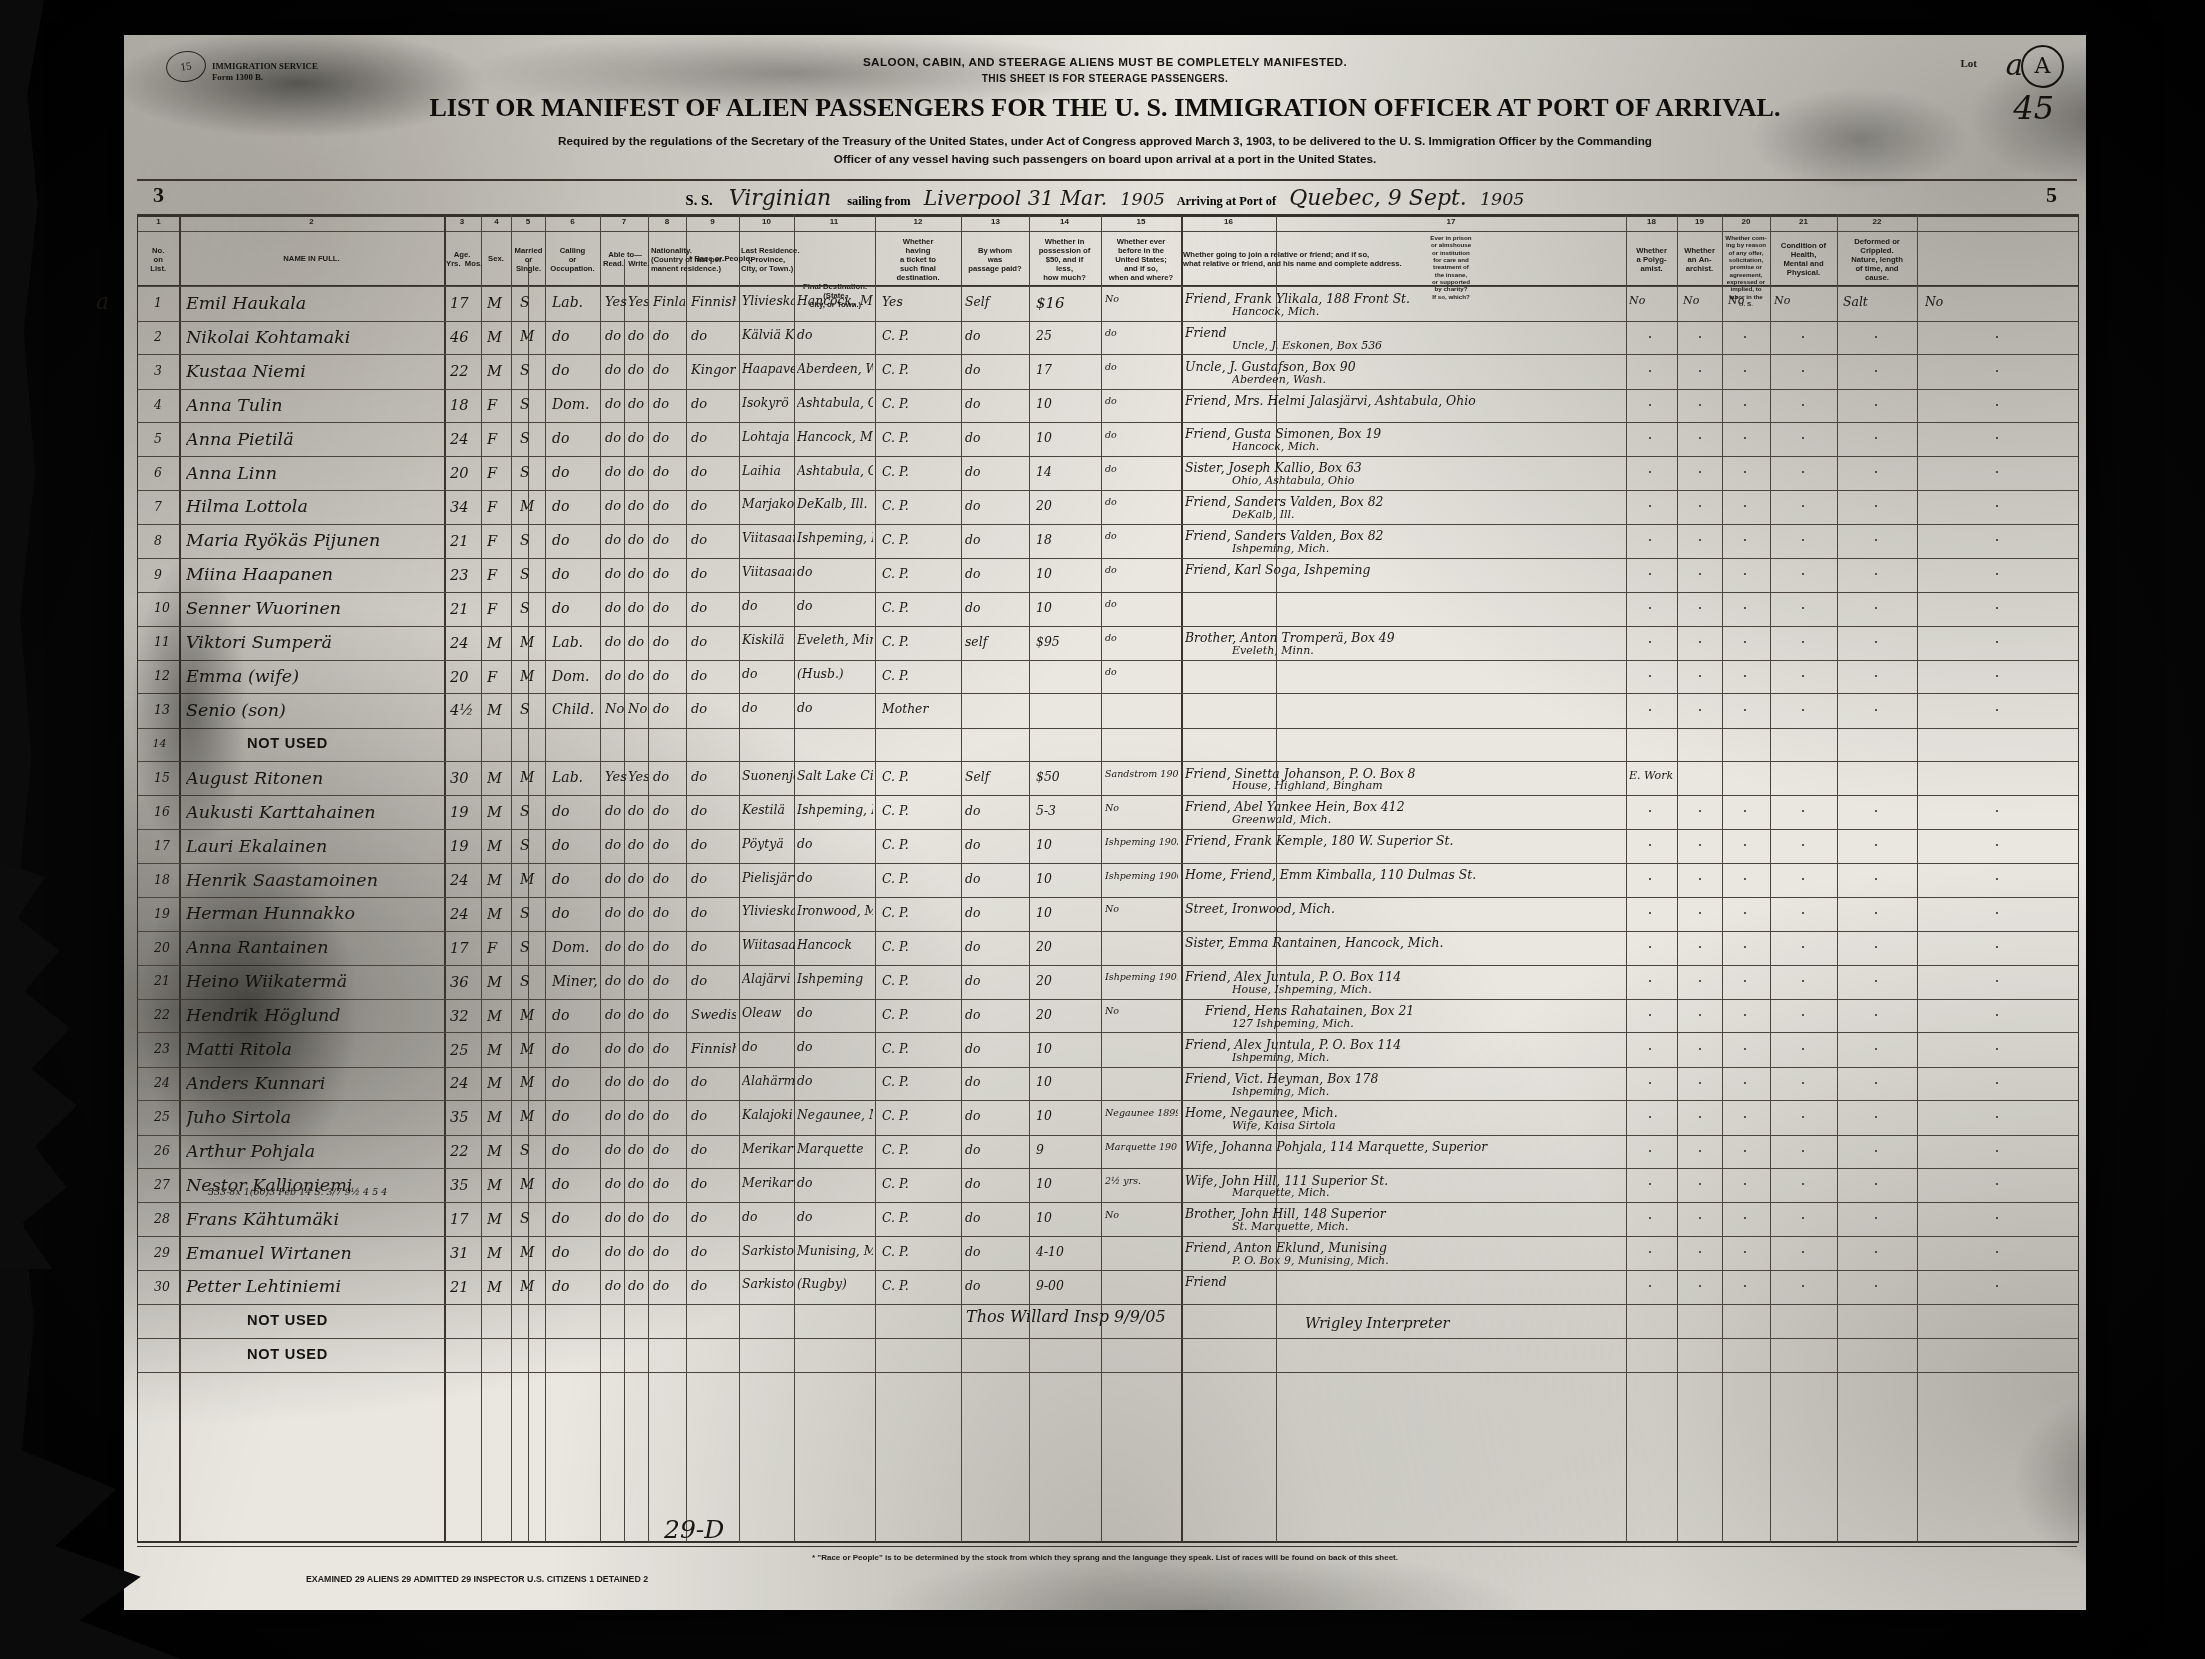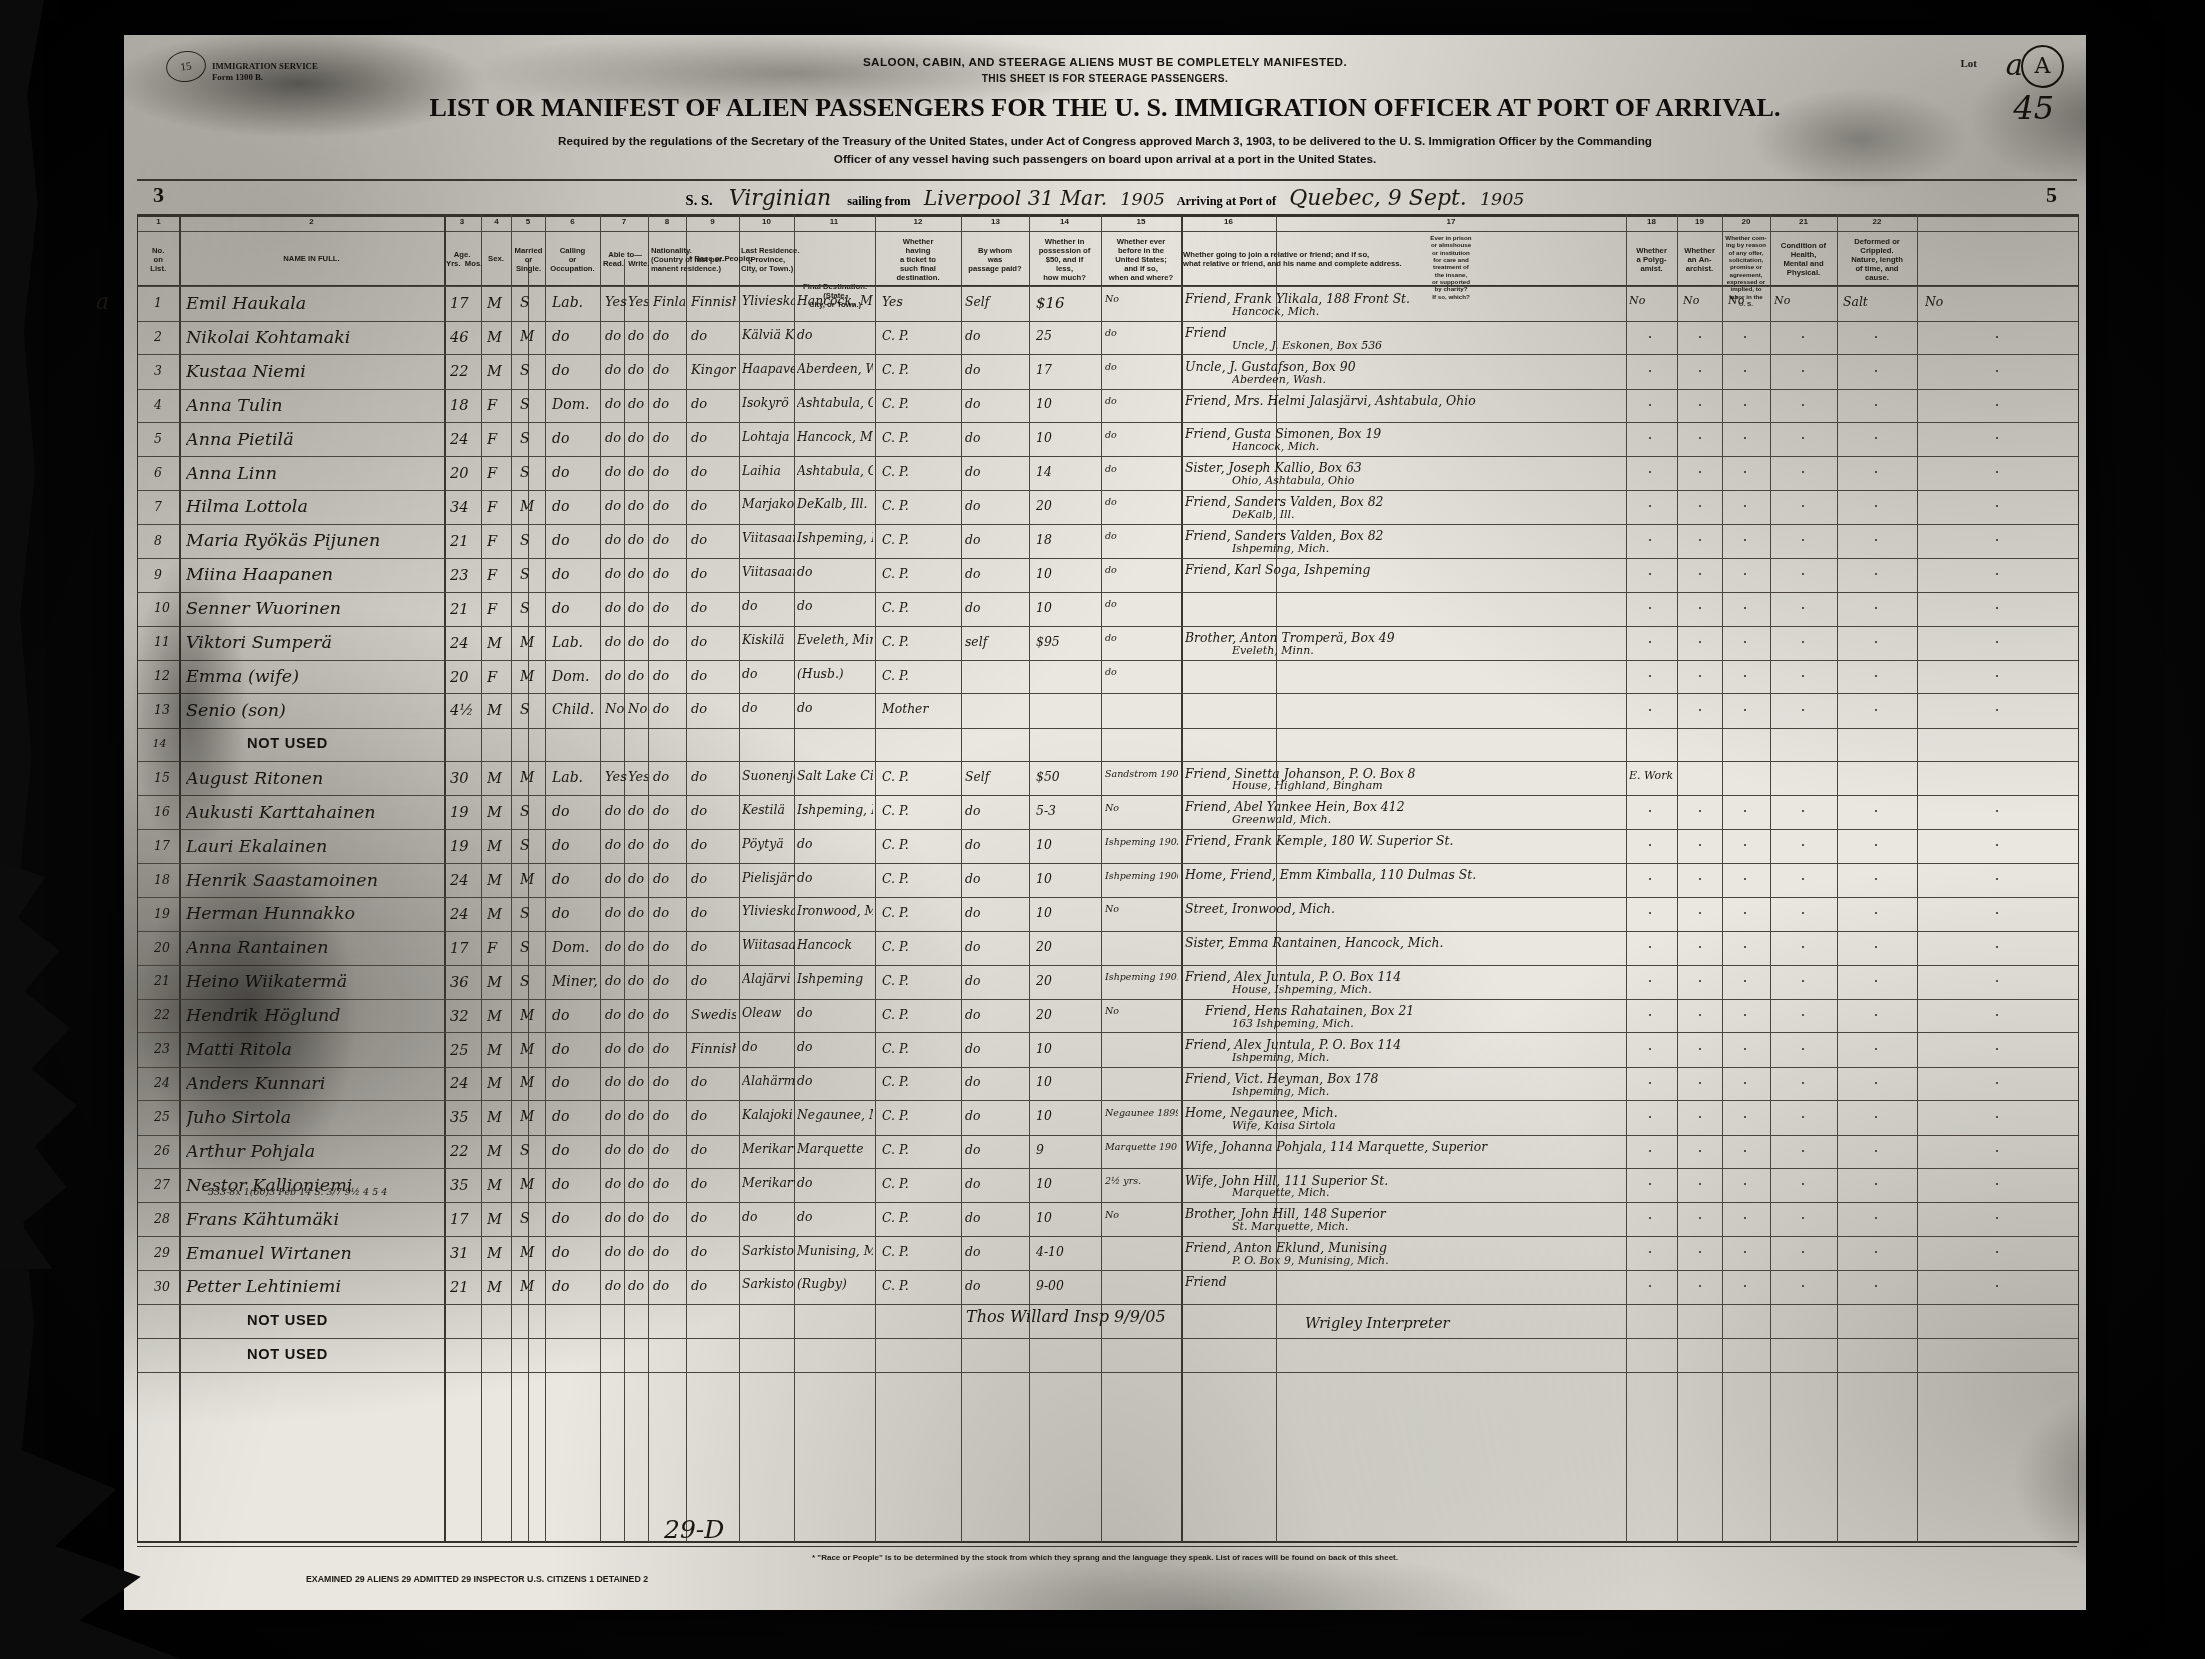--- a/index.html
+++ b/index.html
@@ -707,21 +707,21 @@
         <div class="cellhw" style="left: 490px; top: 792px; font-size: 13px; width: 20.4px; overflow: hidden;">do</div>
         <div class="cellhw" style="left: 515px; top: 792px; font-size: 13px; width: 32px; overflow: hidden;">do</div>
         <div class="cellhw" style="left: 553px; top: 792px; font-size: 13px; width: 45px; overflow: hidden;">Swedish</div>
         <div class="cellhw" style="left: 604px; top: 790px; font-size: 12.4px; width: 53px; overflow: hidden;">Oleaw</div>
         <div class="cellhw" style="left: 659px; top: 790px; font-size: 12.4px; width: 76px; overflow: hidden;">do</div>
         <div class="cellhw" style="left: 744px; top: 792px; font-size: 12.4px; width: 77px; overflow: hidden;">C. P.</div>
         <div class="cellhw" style="left: 827px; top: 792px; font-size: 12.4px; width: 63px; overflow: hidden;">do</div>
         <div class="cellhw" style="left: 898px; top: 792px; font-size: 12.4px; width: 61px; overflow: hidden;">20</div>
         <div class="cellhw" style="left: 967px; top: 790px; font-size: 9.5px; width: 73px; overflow: hidden;">No</div>
         <div class="cellhw" style="left: 1067px; top: 788px; font-size: 12.4px; width: 438px; overflow: hidden;">Friend, Hens Rahatainen, Box 21</div>
-        <div class="cellhw" style="left: 1094px; top: 802px; font-size: 11px; width: 394px; overflow: hidden;">163 Ishpeming, Mich.</div>
+        <div class="cellhw" style="left: 1094px; top: 802px; font-size: 11px; width: 394px; overflow: hidden;">127 Ishpeming, Mich.</div>
         <div class="dot" style="left: 1511px; top: 799px;"></div>
         <div class="dot" style="left: 1561px; top: 799px;"></div>
         <div class="dot" style="left: 1606px; top: 799px;"></div>
         <div class="dot" style="left: 1664px; top: 799px;"></div>
         <div class="dot" style="left: 1737px; top: 799px;"></div>
         <div class="dot" style="left: 1858px; top: 799px;"></div>
         <div class="rowno" style="left: 16px; top: 826px; font-size: 12.4px;">23</div>
         <div class="cellhw" style="left: 48px; top: 824px; font-size: 17.5px; width: 255px; overflow: hidden;">Matti Ritola</div>
         <div class="cellhw" style="left: 312px; top: 826px; font-size: 14.6px; width: 26px; overflow: hidden;">25</div>
         <div class="cellhw" style="left: 349px; top: 826px; font-size: 14.6px; width: 22px; overflow: hidden;">M</div>

